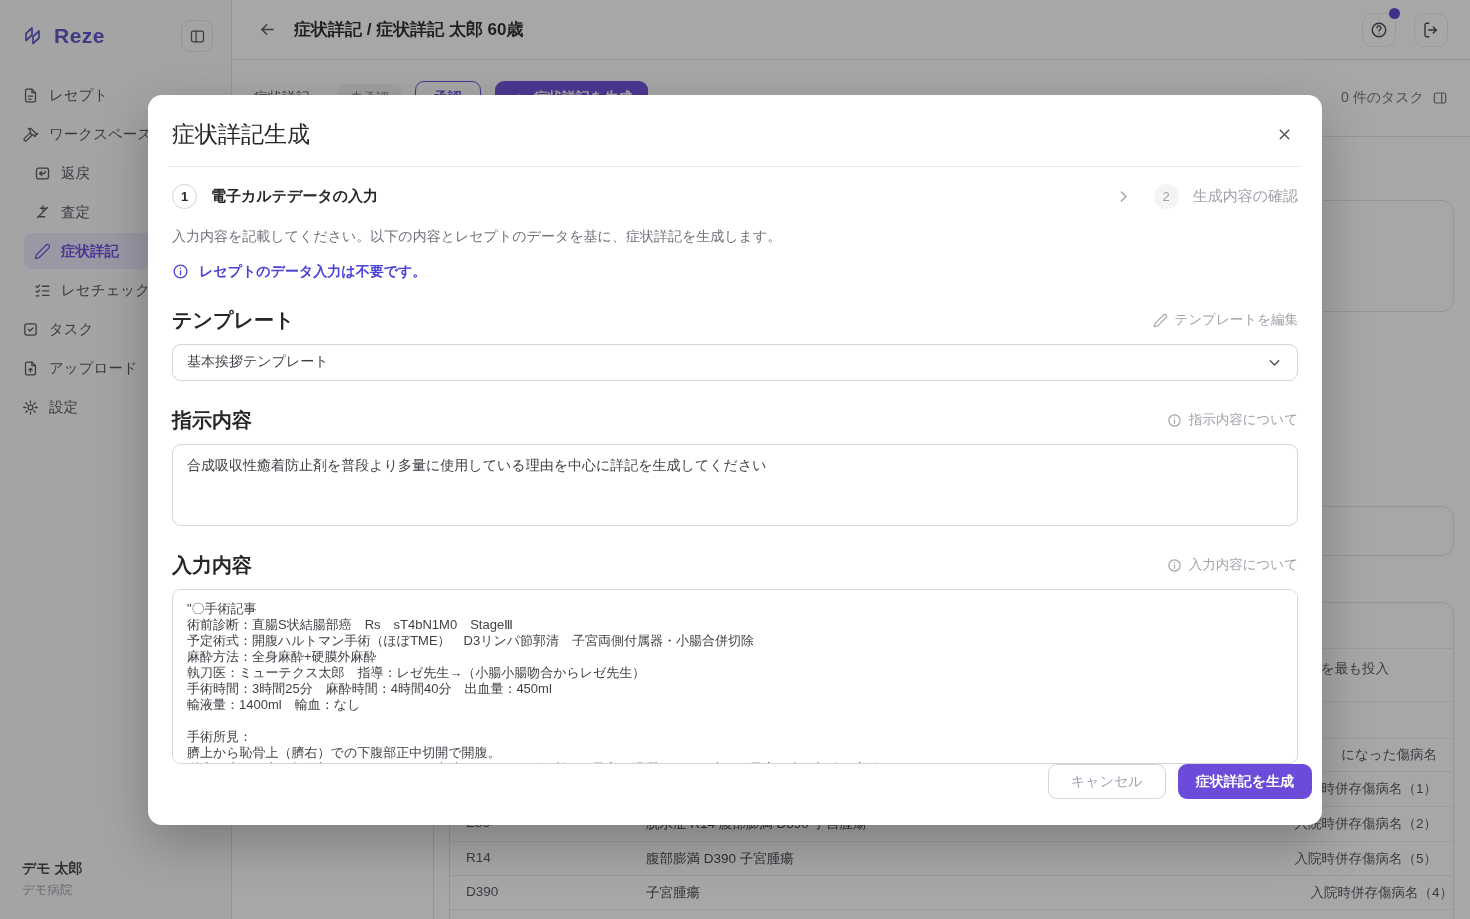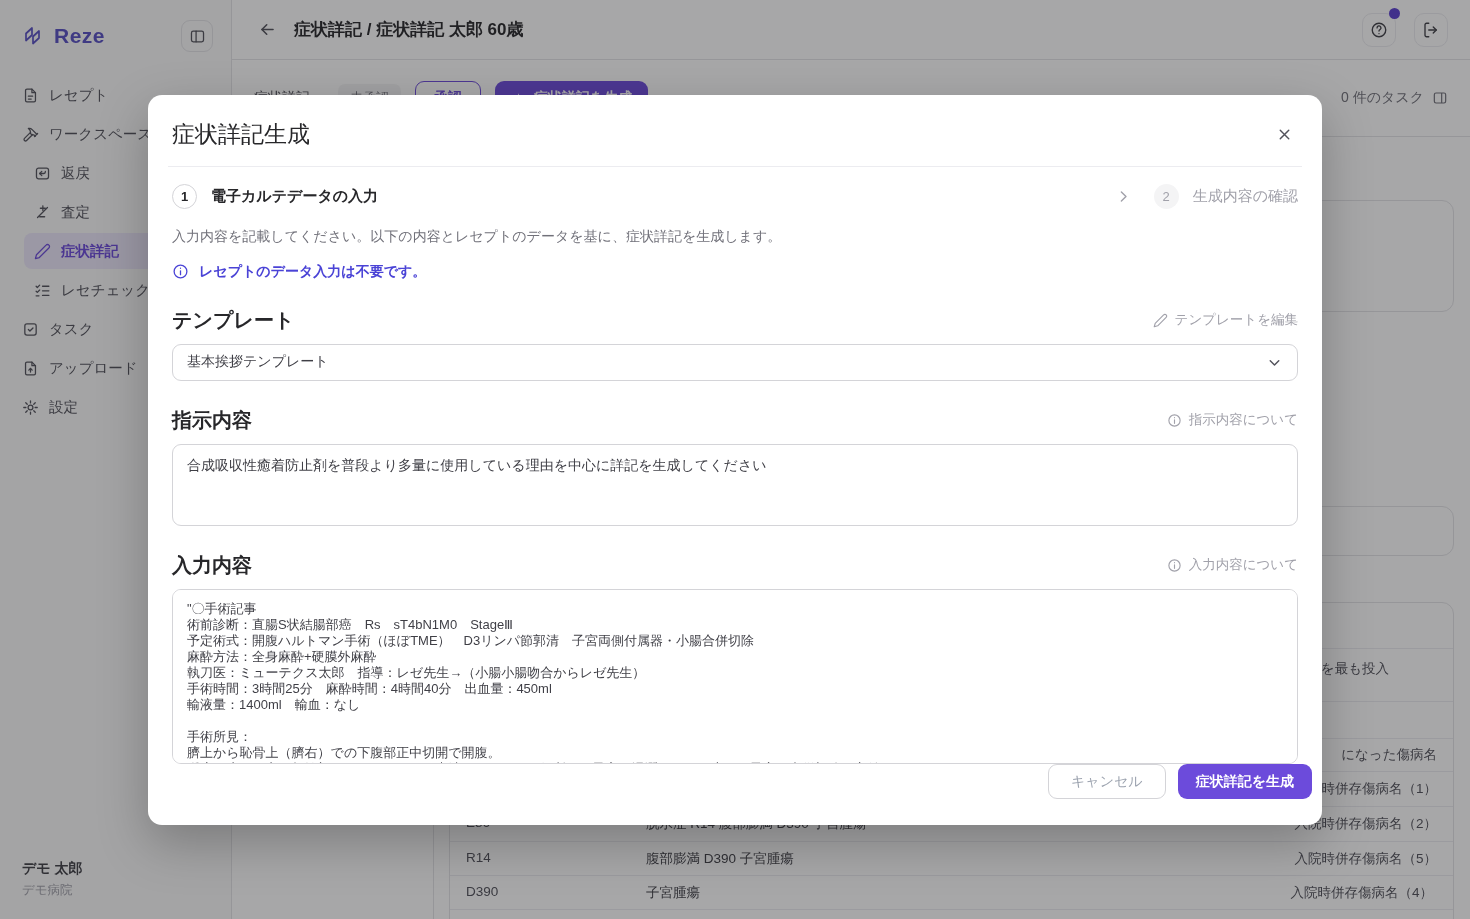--- a/index.html
+++ b/index.html
@@ -295,21 +295,21 @@
           <div class="c-text" style="top:212px;right:16px">入院時併存傷病名（2）</div>
         </div>
         <div>
           <div class="c-text" style="top:247px;left:16px">R14</div>
           <div class="c-text c-name" style="top:247px;left:196px">腹部膨満 D390 子宮腫瘍</div>
           <div class="c-text" style="top:247px;right:16px">入院時併存傷病名（5）</div>
         </div>
         <div>
           <div class="c-text" style="top:281px;left:16px">D390</div>
           <div class="c-text c-name" style="top:281px;left:196px">子宮腫瘍</div>
-          <div class="c-text" style="top:281px;right:20px">入院時併存傷病名（4）</div>
+          <div class="c-text" style="top:281px;right:0">入院時併存傷病名（4）</div>
         </div>
       </div>
     </div>
   </main>
 
   <div class="overlay"></div>
 
   <div class="modal">
     <div class="m-header">
       <div class="m-title">症状詳記生成</div>

